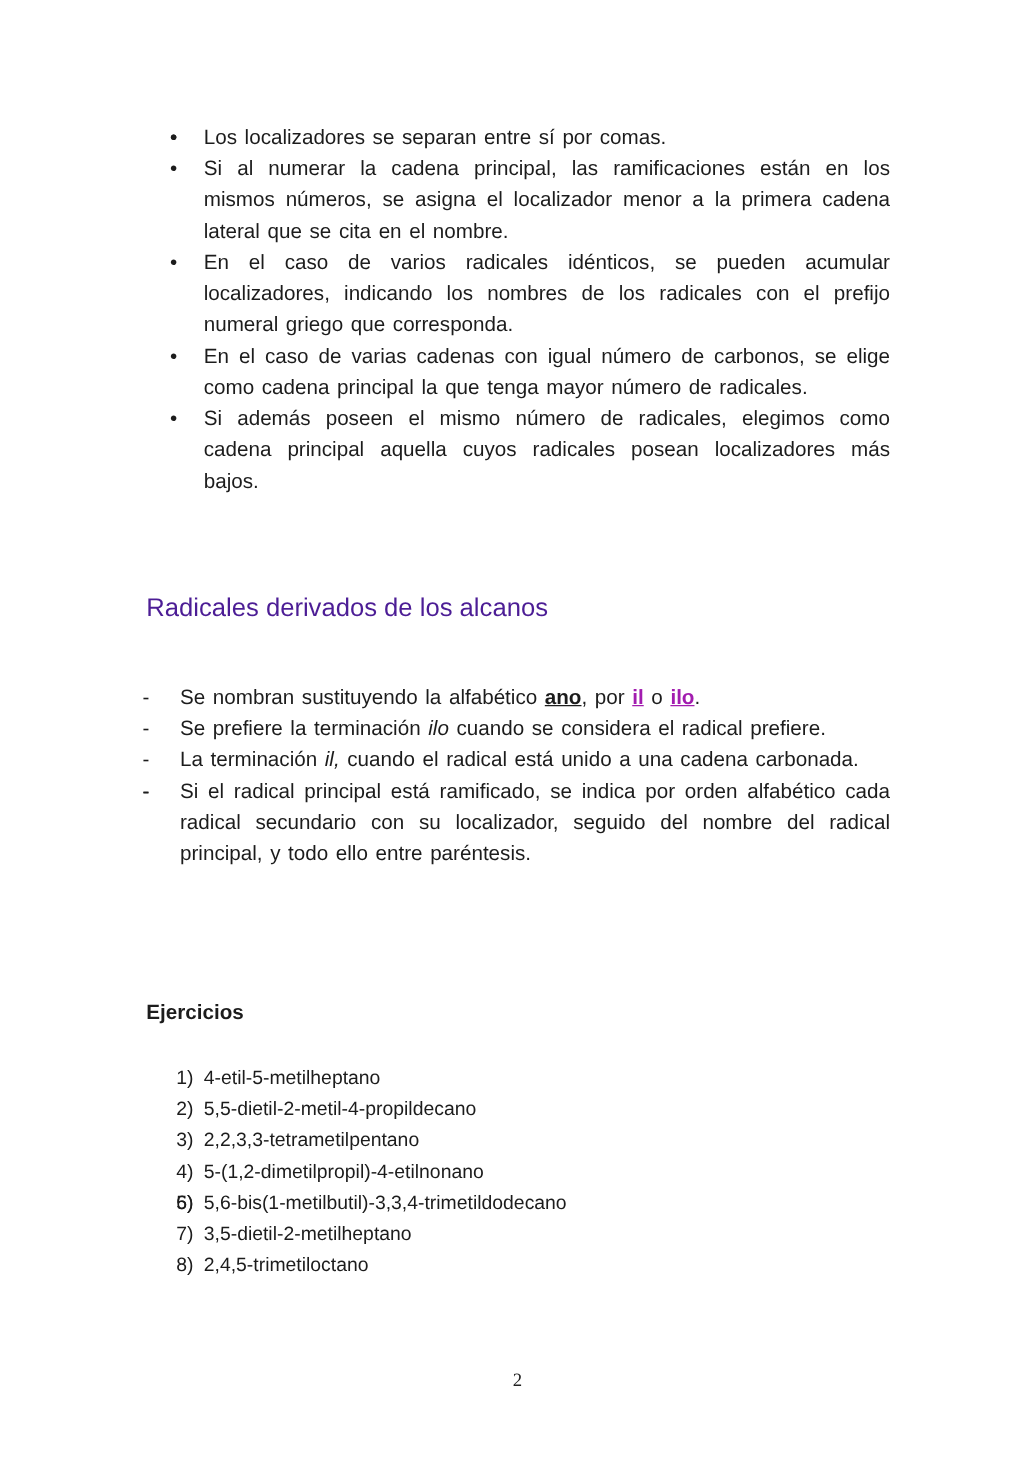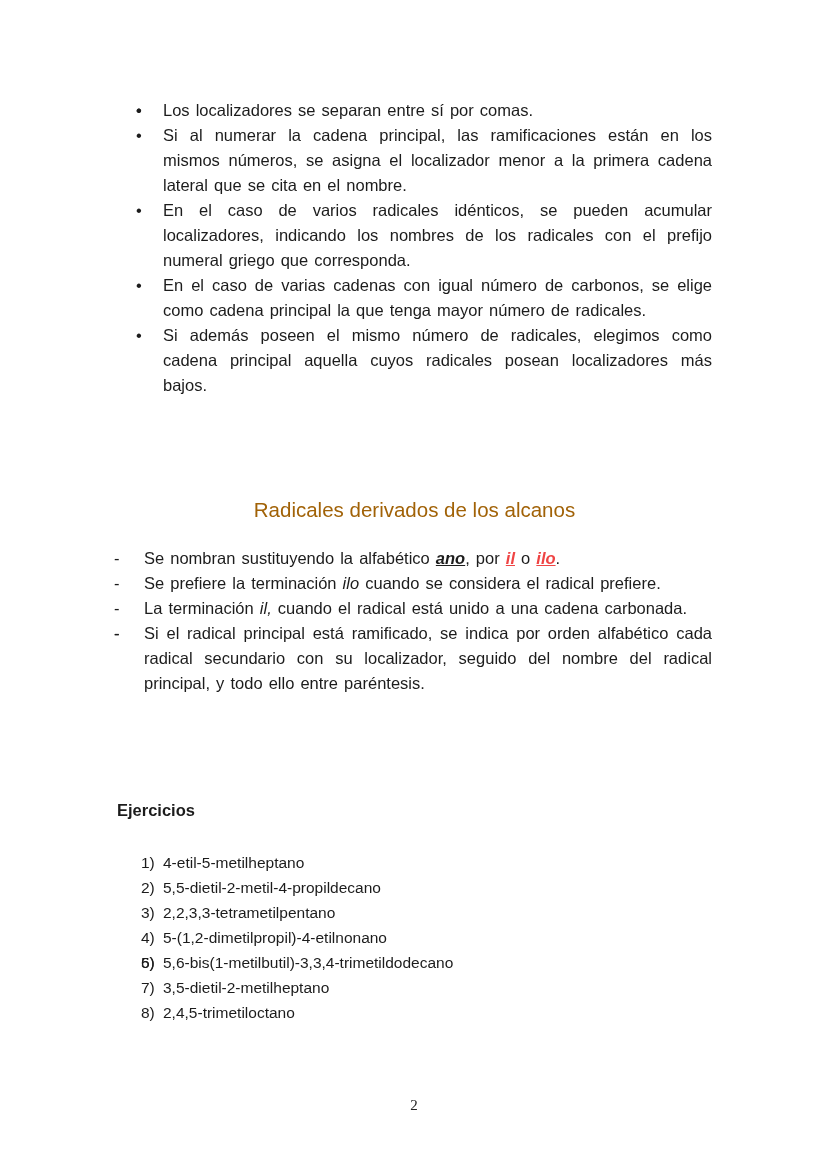--- a/index.html
+++ b/index.html
@@ -28,38 +28,37 @@
     word-spacing: 1.5px;
   }
   .li .marker {
     position: absolute;
     left: 19px;
     top: 0;
     word-spacing: 0;
   }
   
   .heading {
-    top: 497px;
-    text-align: center;
+    top: 474px;
+    text-align: left;
     font-size: 20.5px;
     line-height: 25px;
-    color: #a16207;
+    color: #4c1d95;
   }
   
   .dashes { top: 546px; }
   .dash-li { padding-left: 27px; }
   .dash-li .marker { left: -3px; }
   
   .em-u {
-    font-style: italic;
     font-weight: bold;
     text-decoration: underline;
   }
   .it { font-style: italic; }
-  .red { color: #ef4444; }
+  .red { color: #a21caf; }
   
   .ej-title {
     top: 798px;
     font-weight: bold;
     font-size: 16.5px;
     line-height: 25px;
   }
   .ex-list { top: 850px; }
   .ex-li {
     position: relative;

